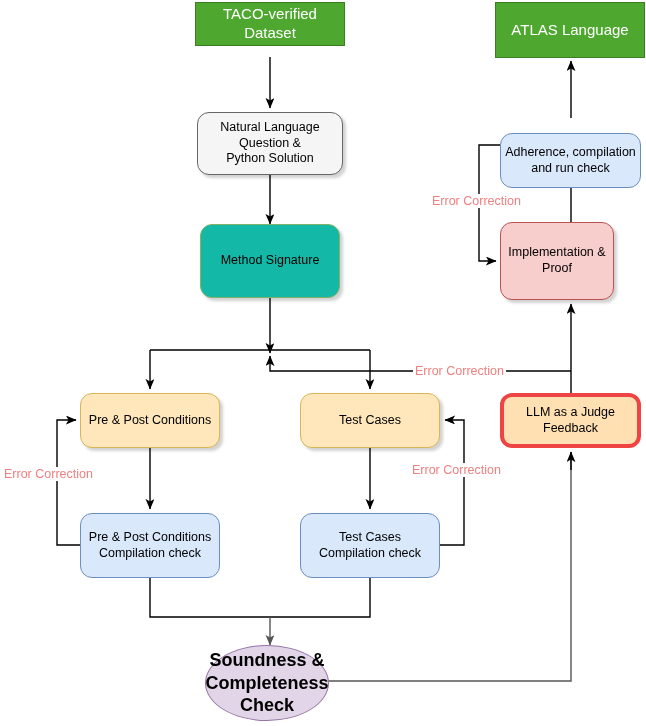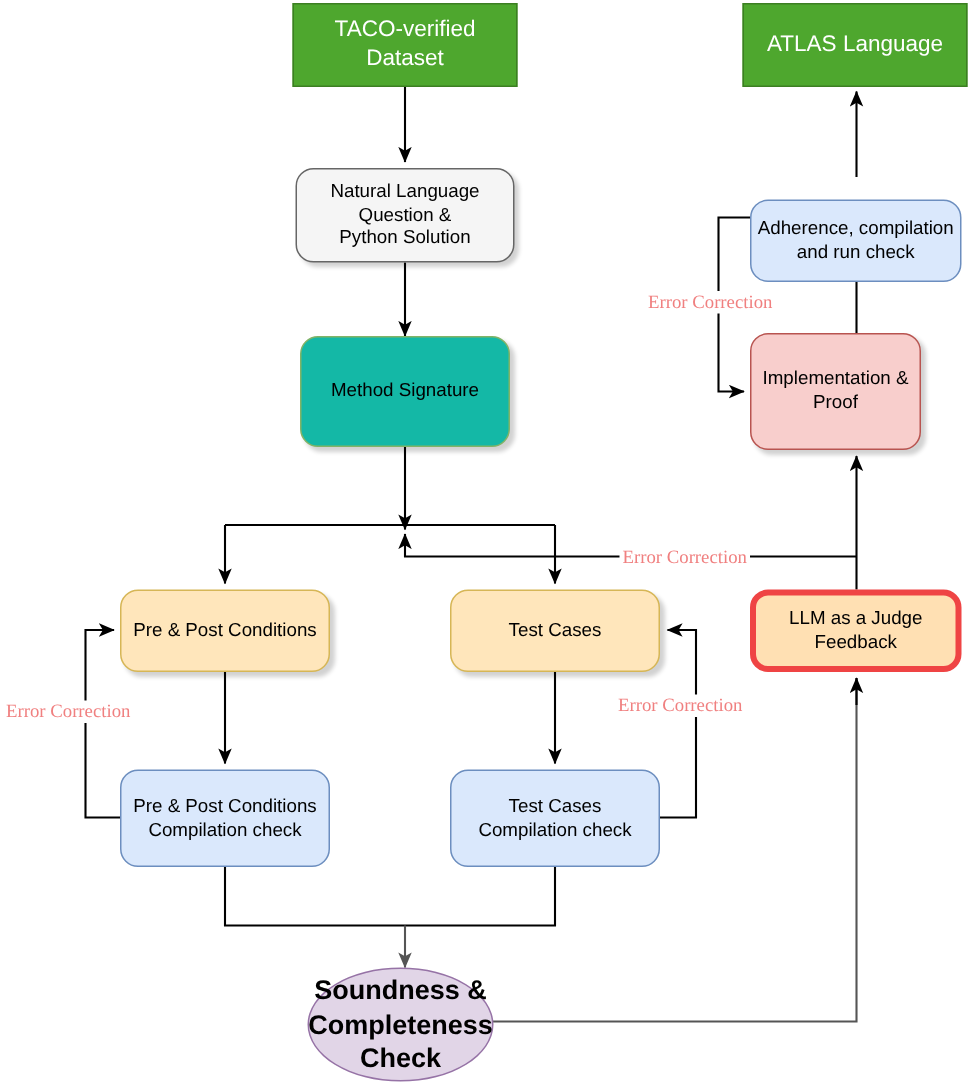--- a/index.html
+++ b/index.html
@@ -85,21 +85,20 @@
   }
   
   .edge-label {
     position: absolute;
     font-size: 12.5px;
     color: #f08080;
     background: #ffffff;
     padding: 0 2px;
     white-space: nowrap;
     z-index: 4;
-    font-family: Liberation Serif, serif;
   }
   svg.wires {
     position: absolute;
     left: 0;
     top: 0;
     width: 646px;
     height: 726px;
     z-index: 1;
     pointer-events: none;
   }
@@ -150,21 +149,21 @@
       <path d="M571,393 L571,304" marker-end="url(#ah)"></path>
 
       <path d="M571,222 L571,177" marker-end="url(#ah)"></path>
 
       <path d="M571,118 L571,61" marker-end="url(#ah)"></path>
 
       <path d="M500,145 L479,145 L479,261 L496,261" marker-end="url(#ah)"></path>
     </g>
   </svg>
 
-  <div class="node n-green" style="left:195px; top:2px; width:150px; height:56px;align-items:center;">
+  <div class="node n-green" style="left:195px; top:2px; width:150px; height:44px;align-items:center;">
     <span class="label">TACO-verified
 Dataset</span>
   </div>
 
   <div class="node n-green" style="left:495px; top:2px; width:150px; height:56px;">
     <span class="label">ATLAS Language</span>
   </div>
 
   <div class="node n-gray" style="left:197px; top:112px; width:146px; height:63px;">
     <span class="label">Natural Language

